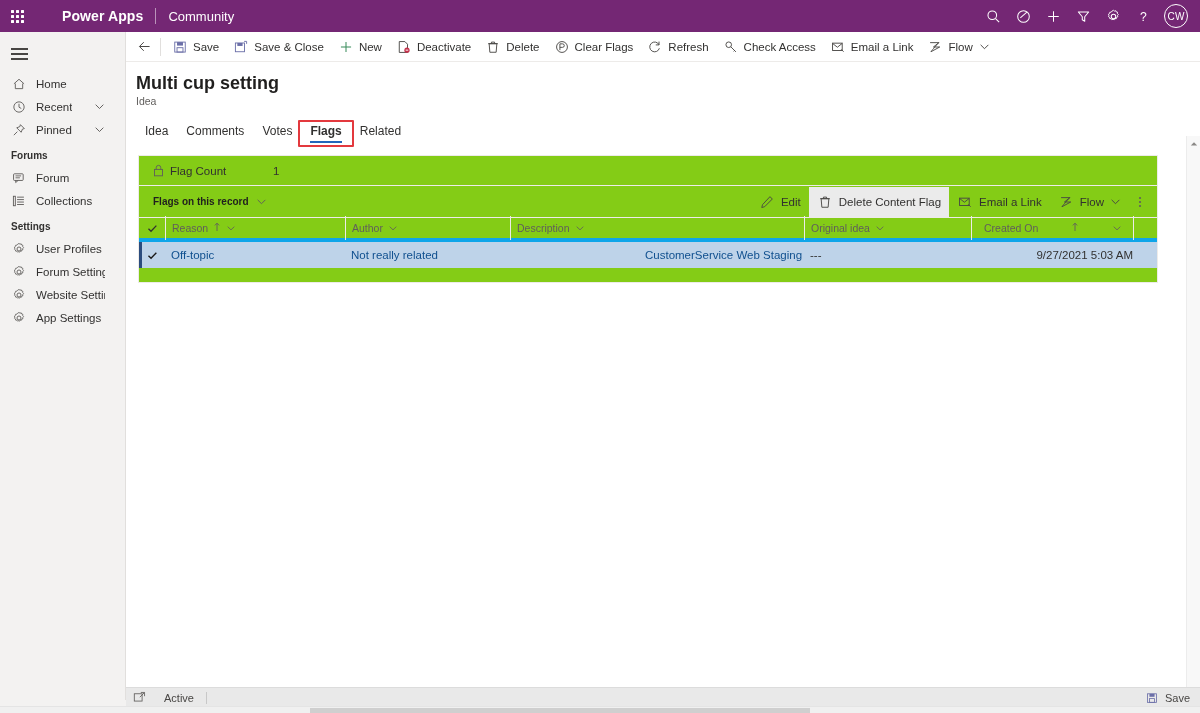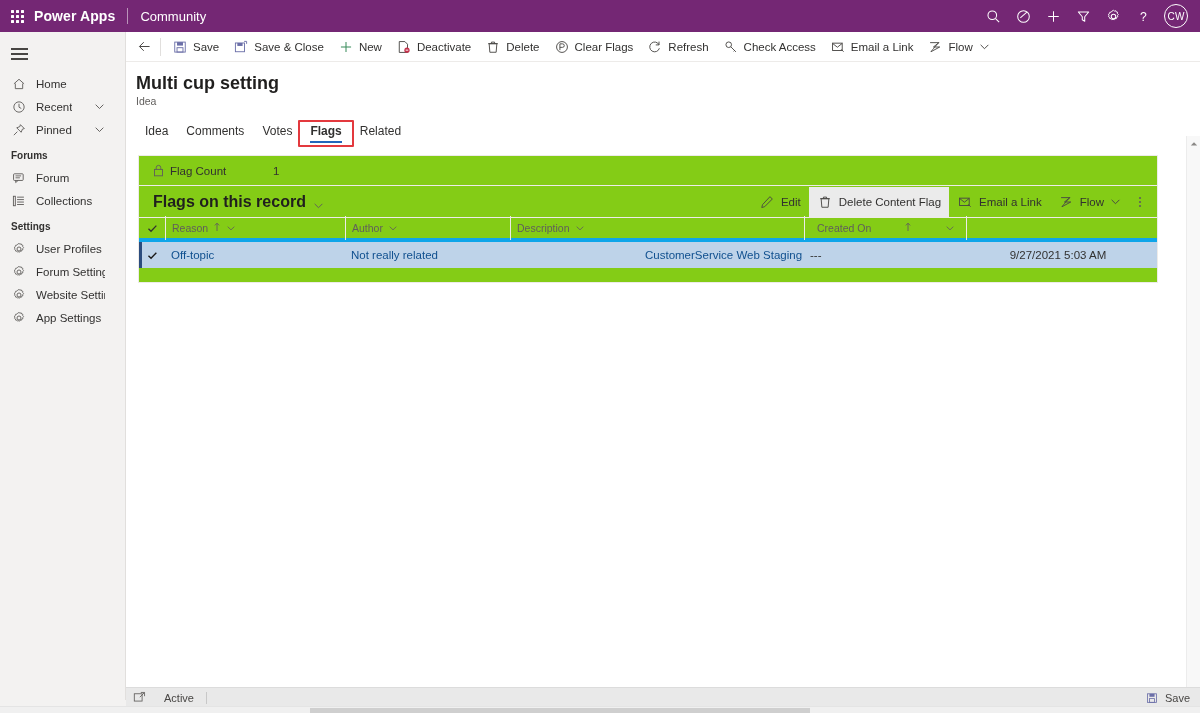--- a/index.html
+++ b/index.html
@@ -26,21 +26,21 @@
     display: flex; align-items: center; justify-content: center;
     cursor: pointer;
   }
   .waffle-grid {
     display: grid; grid-template-columns: repeat(3, 3px);
     grid-template-rows: repeat(3, 3px); gap: 2px;
   }
   .waffle-grid i { display: block; width: 3px; height: 3px; background: #ffffff; border-radius: 0.5px; }
   .brand {
     font-size: 14px; font-weight: bold; letter-spacing: .1px;
-    padding: 0 10px 0 0; white-space: nowrap;
+    padding: 0 10px 0 0; white-space: nowrap; margin-left: 28px;
   }
   .brand-sep { width: 1px; height: 16px; background: rgba(255,255,255,.5); margin: 0 12px 0 2px; }
   .env-name { font-size: 13px; white-space: nowrap; }
   .topbar-right { margin-left: auto; display: flex; align-items: center; padding-right: 8px; }
   .tb-icon {
     width: 30px; height: 32px; display: flex; align-items: center; justify-content: center;
     cursor: pointer;
   }
   .tb-icon svg { display: block; }
   .avatar {
@@ -134,21 +134,21 @@
   }
   .field-label { display: flex; align-items: center; font-size: 11.5px; color: #323130; width: 120px; }
   .lock-ico { width: 12px; height: 14px; margin-right: 5px; display: flex; align-items: center; }
   .field-value { font-size: 11.5px; color: #323130; }
 
   .subgrid-head {
     display: flex; align-items: center; height: 32px; padding-left: 14px;
     border-bottom: 1px solid #edebe9;
   }
   .subgrid-title {
-    font-size: 16px; font-weight: bold; color: #201f1e;
+    font-size: 10px; font-weight: bold; color: #201f1e;
     display: flex; align-items: flex-end; cursor: pointer;
   }
   .subgrid-title .nav-chev { margin-left: 7px; }
   .grid-cmds { margin-left: auto; display: flex; align-items: center; padding-right: 6px; }
   .gcmd {
     display: flex; align-items: center; height: 30px; padding: 0 8px;
     font-size: 11.5px; color: #323130; cursor: pointer; white-space: nowrap;
   }
   .gcmd.active { background: #ebebeb; }
   .gcmd .cmd-ico { margin-right: 6px; }
@@ -178,21 +178,21 @@
   .grid-row::before {
     content: ""; position: absolute; left: 0; top: 0; bottom: 0; width: 3px; background: #2b4c7e;
   }
   .cell { padding-left: 6px; overflow: hidden; white-space: nowrap; text-overflow: ellipsis; }
   .cell.link { color: #10508f; }
   .cell.plain { color: #323130; }
   .c-reason { width: 180px; flex: 0 0 180px; }
   .c-desc   { width: 294px; flex: 0 0 294px; }
   .c-author { width: 165px; flex: 0 0 165px; }
   .c-orig   { width: 167px; flex: 0 0 167px; }
-  .c-created{ width: 162px; flex: 0 0 162px; text-align: center; padding-left: 12px; gap: 28px; }
+  .c-created{ width: 162px; flex: 0 0 162px; text-align: right; padding-left: 12px; gap: 28px; }
   .c-last   { flex: 1 1 auto; }
 
   
   .vscroll {
     position: absolute; top: 136px; right: 0; width: 14px; height: 564px;
     background: #f8f8f8; border-left: 1px solid #ececec;
   }
   .vscroll .arrow {
     position: absolute; left: 0; width: 14px; height: 12px;
     display: flex; align-items: center; justify-content: center;
@@ -648,20 +648,28 @@
             </span>
           </div>
           <div class="hcell c-desc">
             <span>Description</span>
             <span class="hchev">
               <svg width="10" height="10" viewBox="0 0 12 12">
                   <path d="M2 4.4 L6 8.2 L10 4.4" fill="none" stroke="#605e5c" stroke-width="1"></path>
                 </svg>
             </span>
           </div>
+          <div class="hcell c-orig">
+            <span>Original idea</span>
+            <span class="hchev">
+              <svg width="10" height="10" viewBox="0 0 12 12">
+                  <path d="M2 4.4 L6 8.2 L10 4.4" fill="none" stroke="#605e5c" stroke-width="1"></path>
+                </svg>
+            </span>
+          </div>
           <div class="hcell c-created">
             <span>Created On</span>
             <span class="sortarrow">
               <svg width="8" height="10" viewBox="0 0 8 10">
                   <line x1="4" y1="1.2" x2="4" y2="9" stroke="#605e5c" stroke-width="0.9"></line>
                   <path d="M1.8 3.4 L4 1.2 L6.2 3.4" fill="none" stroke="#605e5c" stroke-width="0.9"></path>
                 </svg>
             </span>
             <span class="hchev">
               <svg width="10" height="10" viewBox="0 0 12 12">

